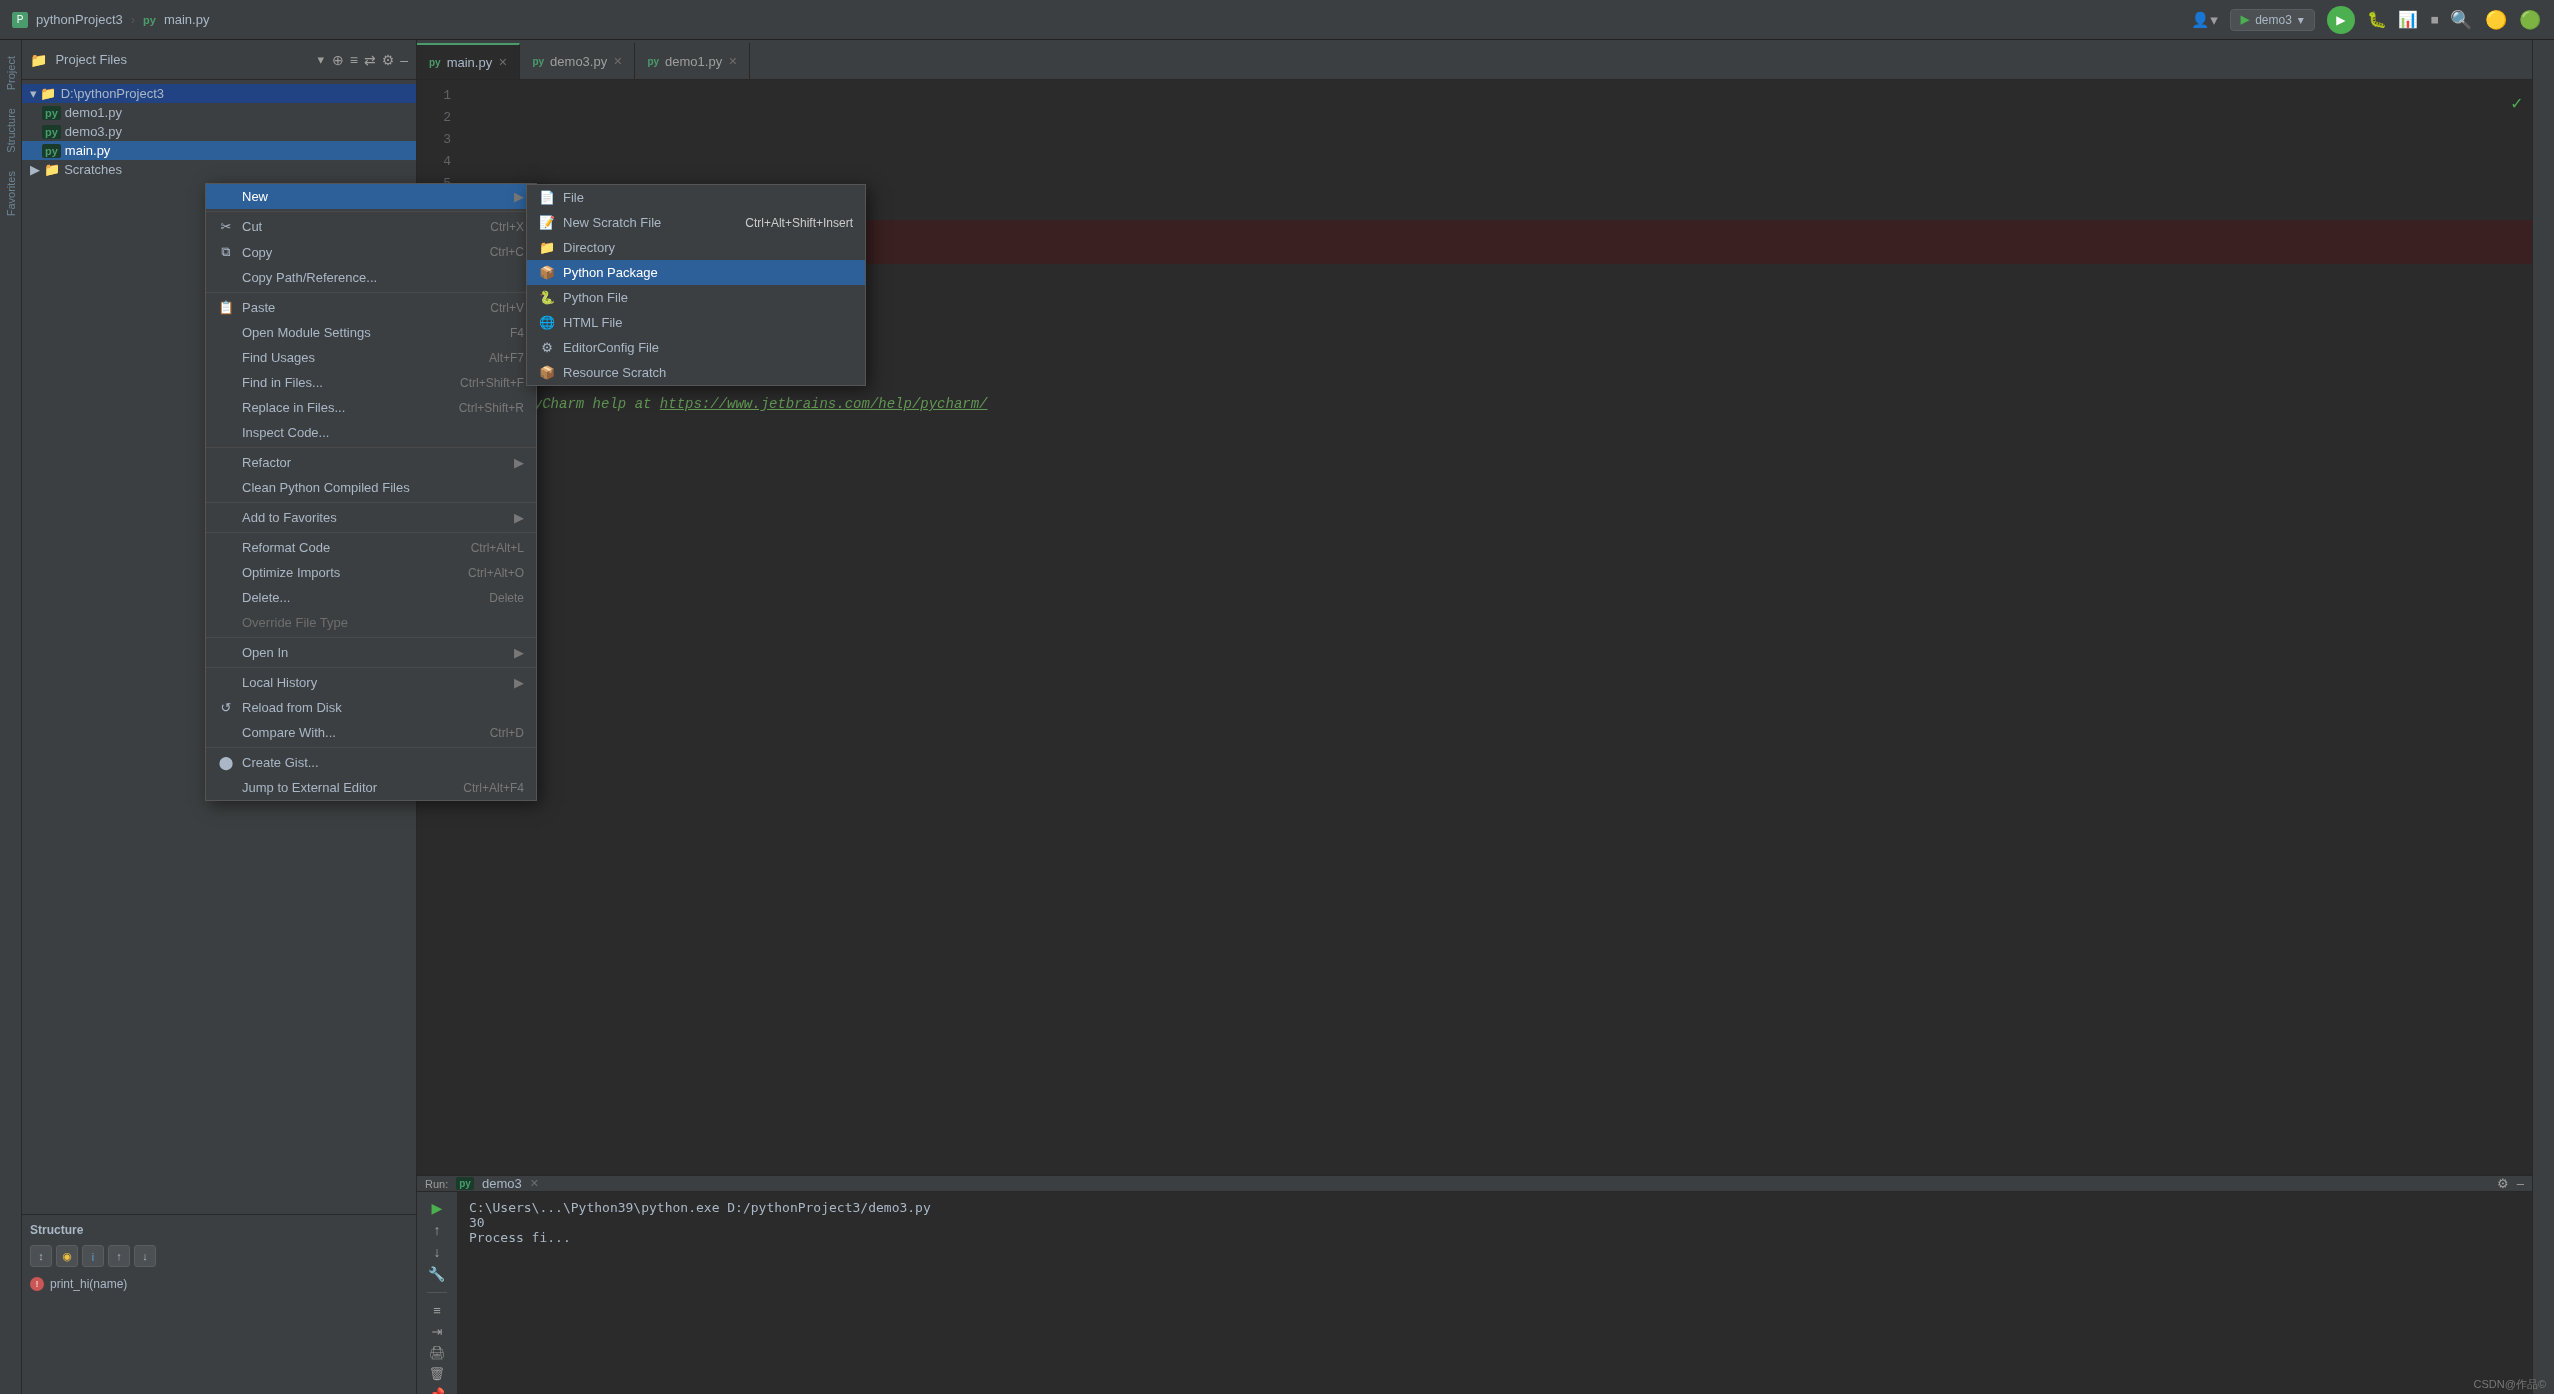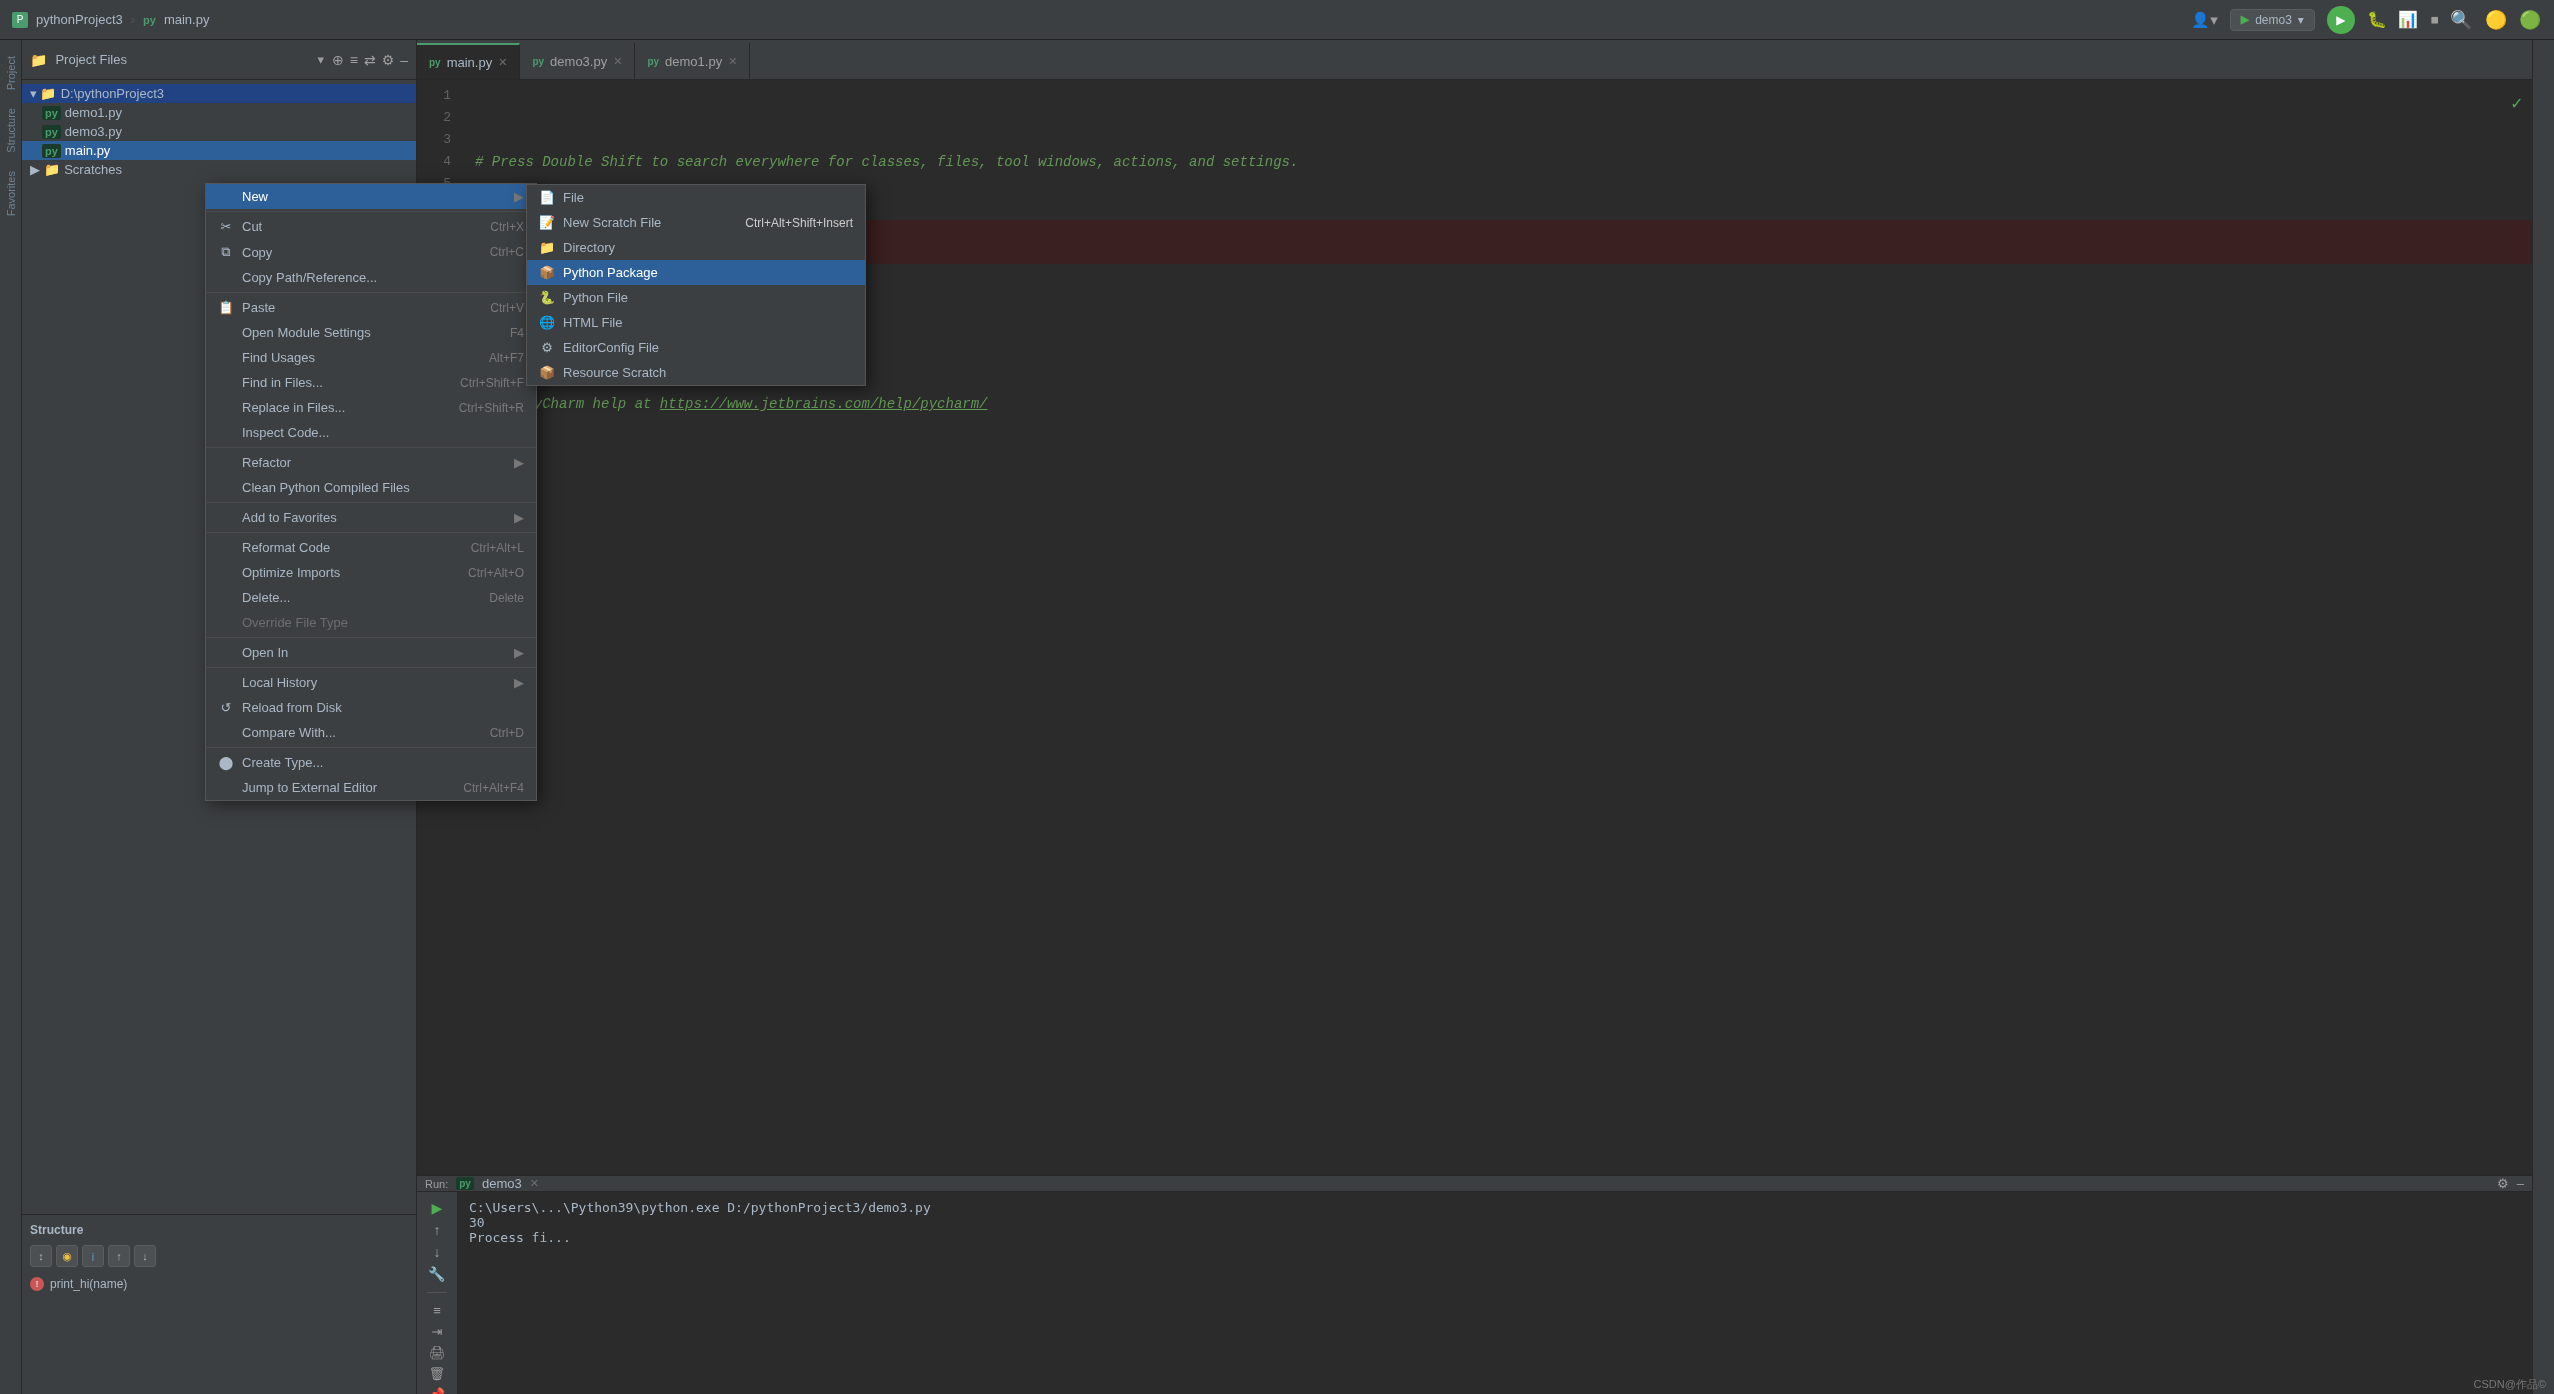--- a/index.html
+++ b/index.html
@@ -485,21 +485,20 @@
       </div>
       <div class="code-line">
         <span class="line-num">2</span>
         <span class="line-content"></span>
       </div>
       <div class="code-line">
         <span class="line-num">3</span>
       </div>
       <div class="code-line">
         <span class="line-num">4</span>
-        <span class="line-content code-comment"># Press Double Shift to search everywhere for classes, files, tool windows, actions, and settings.</span>
       </div>
       <div class="code-line">
         <span class="line-num">5</span>
         <span class="line-content"></span>
       </div>
       <div class="code-line">
         <span class="line-num">6</span>
         <span class="line-content"></span>
       </div>
       <div class="code-line line-highlight">
@@ -735,21 +734,21 @@
   <div class="menu-item">
     <span class="menu-icon"></span>
     <span>Compare With...</span>
     <span class="shortcut">Ctrl+D</span>
   </div>
 
   <div class="menu-separator"></div>
 
   <div class="menu-item">
     <span class="menu-icon">⬤</span>
-    <span>Create Type...</span>
+    <span>Create Gist...</span>
   </div>
   <div class="menu-item">
     <span class="menu-icon"></span>
     <span>Jump to External Editor</span>
     <span class="shortcut">Ctrl+Alt+F4</span>
   </div>
 </div>
 
 <div class="bottom-status">
   <span>CSDN@作品©</span>

